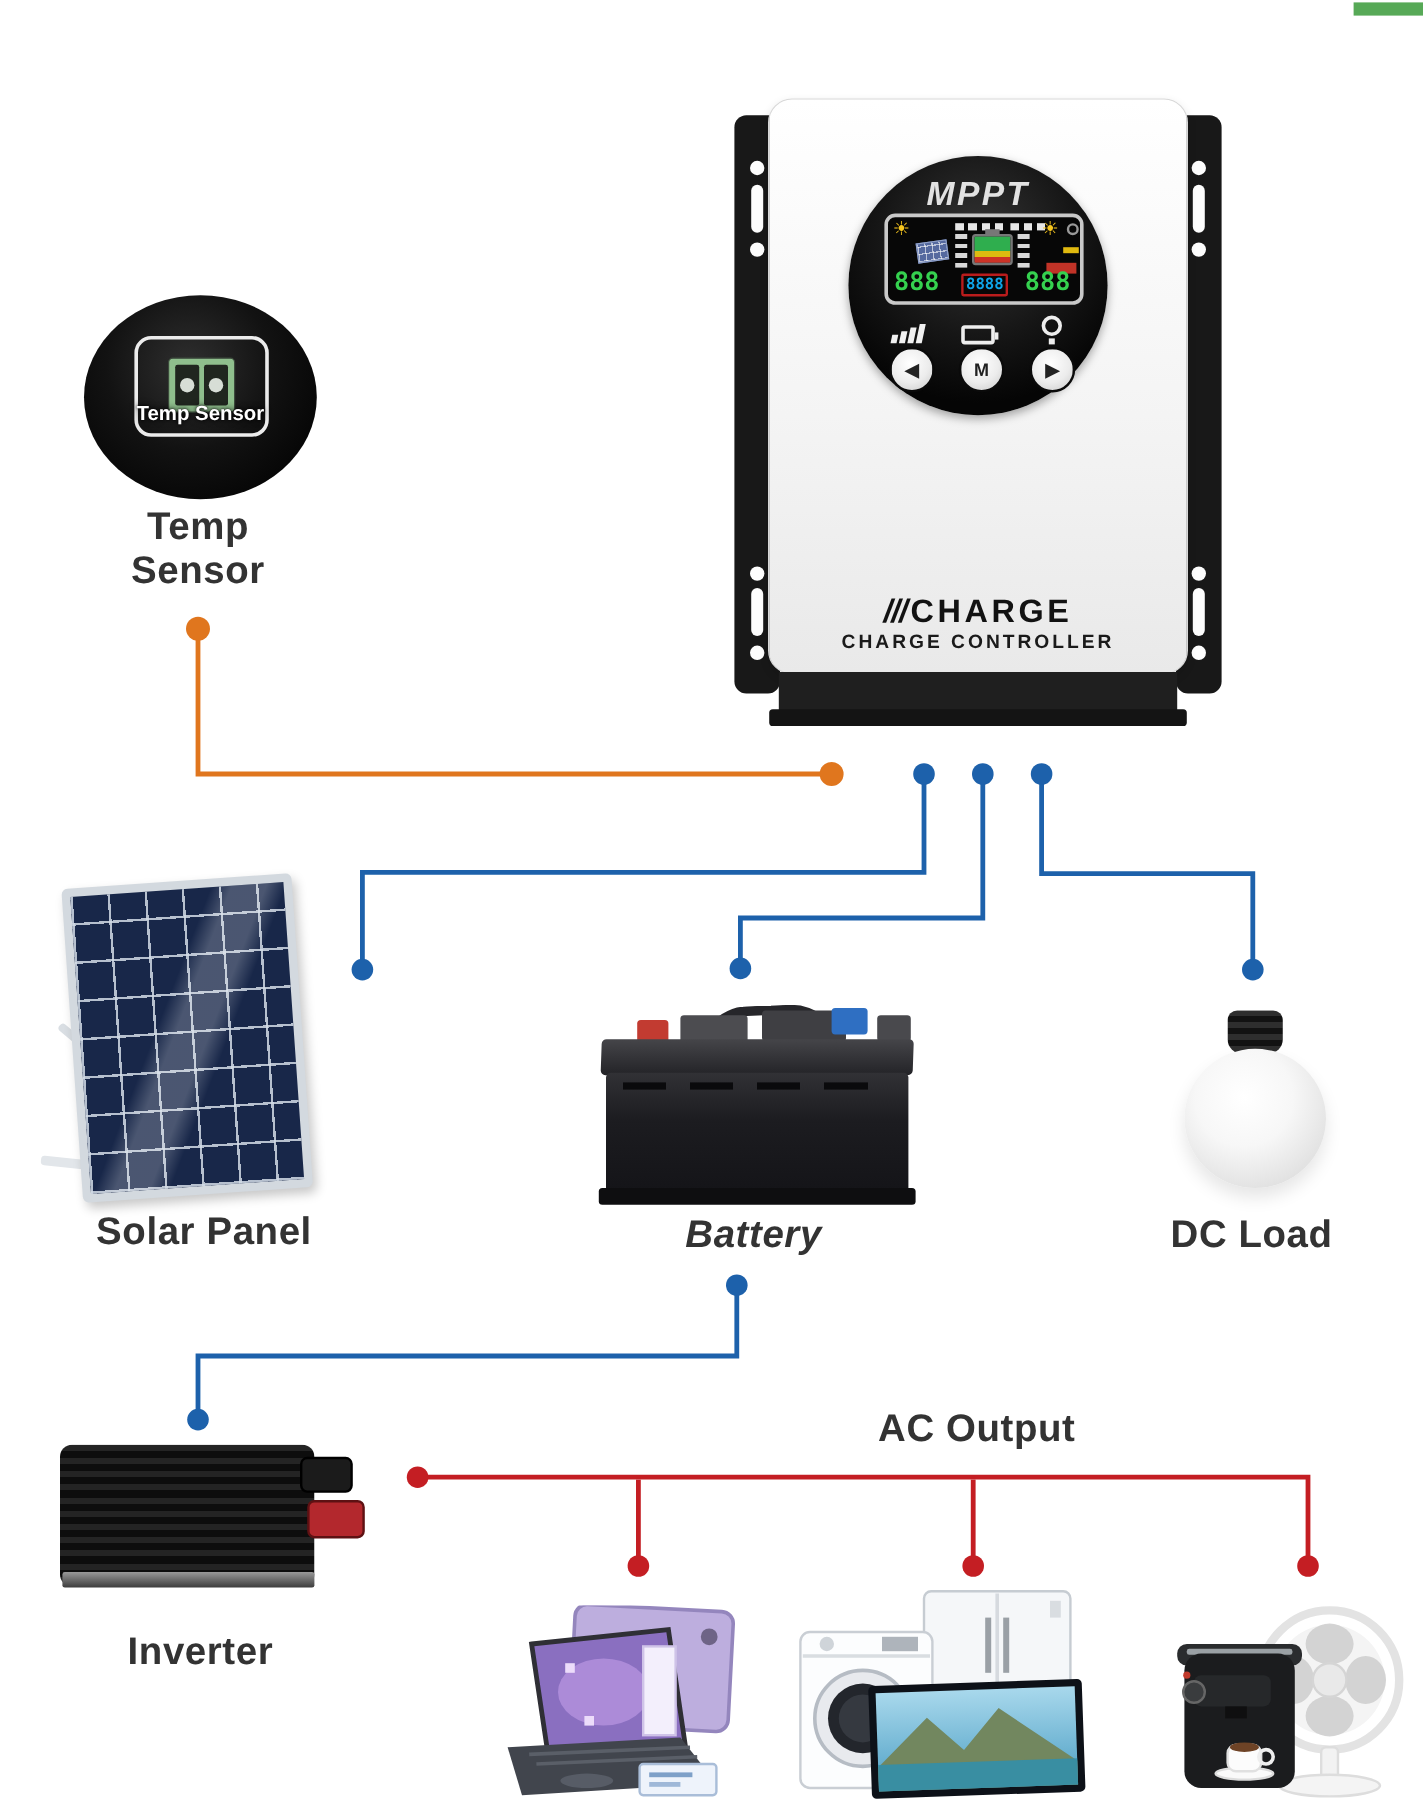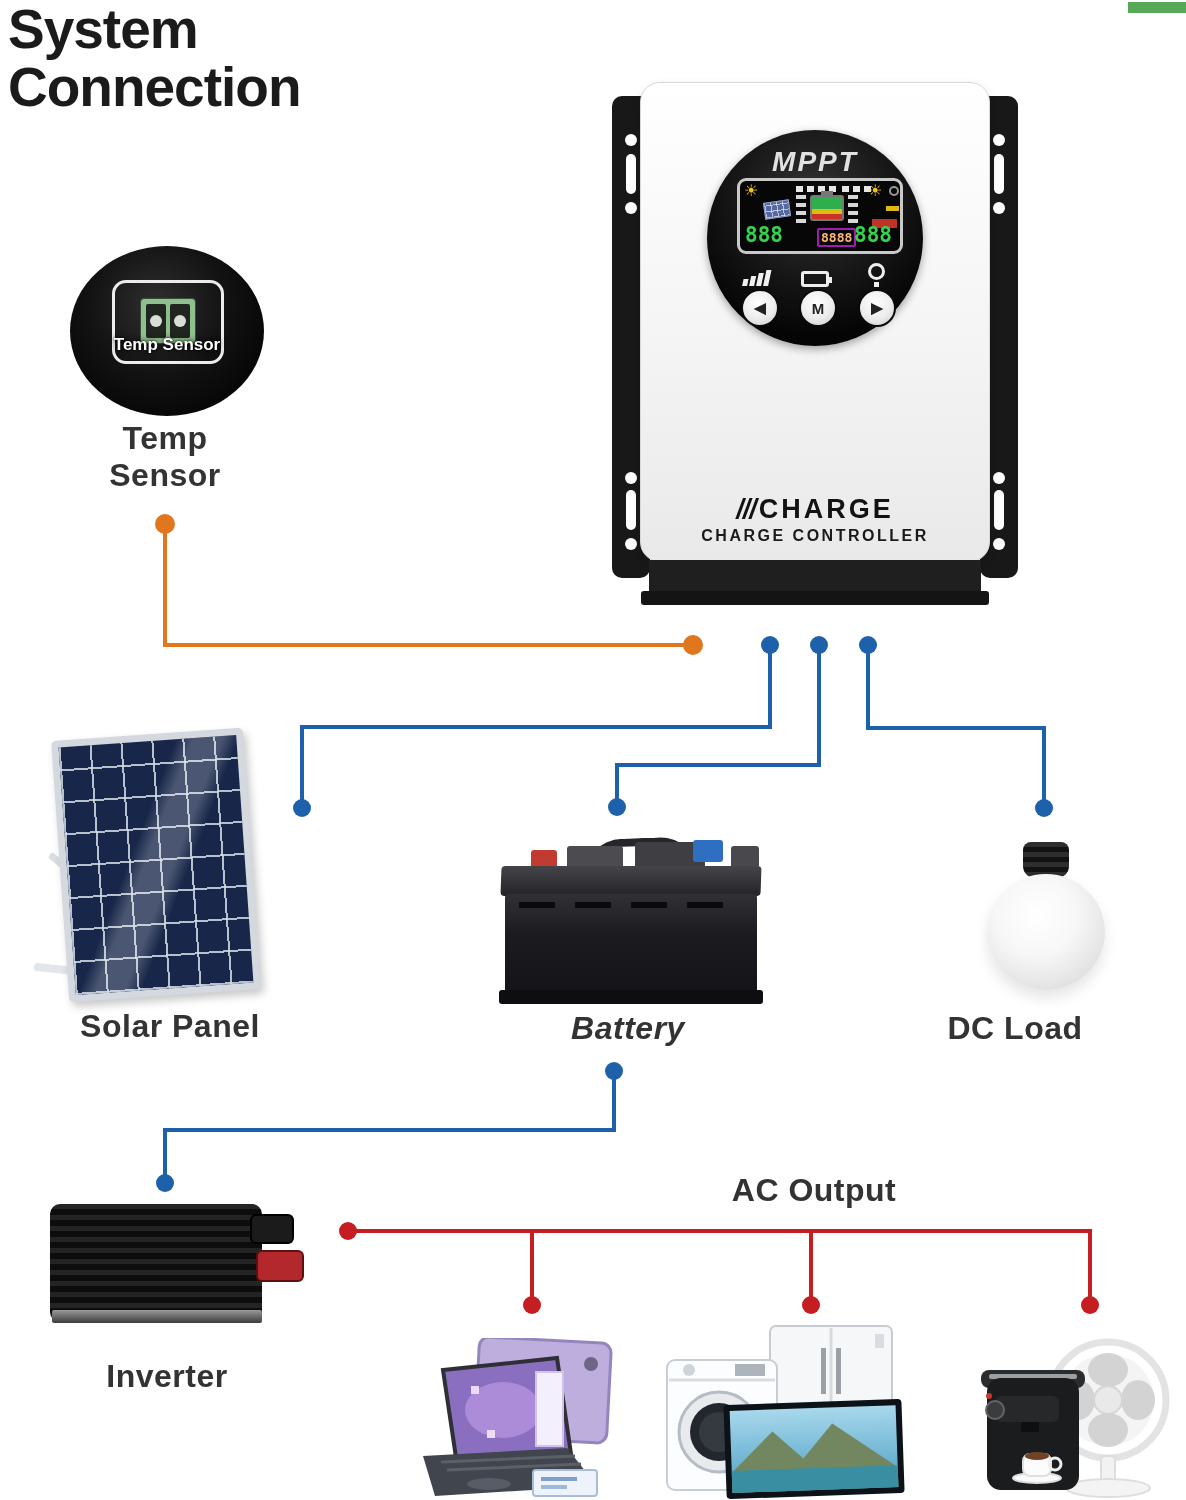--- a/index.html
+++ b/index.html
@@ -38,21 +38,21 @@
   .lcd .seg-b { position:absolute; left:102px; top:5px; width:30px; height:6px; background:repeating-linear-gradient(90deg,#e6e6e6 0 7px, transparent 7px 11px); }
   .lcd .seg-col { position:absolute; width:10px; height:28px; background:repeating-linear-gradient(180deg,#d8d8d8 0 4px, transparent 4px 8px); }
   .lcd .batt { position:absolute; left:70px; top:14px; width:34px; height:26px; border:2px solid #777; border-radius:3px;
     background:linear-gradient(180deg,#2fae4e 0 55%, #ddbb10 55% 78%, #cc3327 78% 100%); }
   .lcd .batt::before { content:""; position:absolute; left:9px; top:-6px; width:12px; height:4px; background:#777; }
   .lcd .bulbicon { position:absolute; left:128px; top:0px; color:#f6c51e; font-size:16px; }
   .lcd .gray-dot { position:absolute; left:149px; top:5px; width:10px; height:10px; border:2px solid #999; border-radius:50%; }
   .lcd .yellow-dash { position:absolute; left:146px; top:25px; width:13px; height:5px; background:#e0b90f; }
   .lcd .red-badge { position:absolute; left:132px; top:38px; width:25px; height:9px; background:#c13327; }
   .lcd .dgt { position:absolute; font-family:"DejaVu Sans Mono",monospace; font-weight:700; color:#35d14f; font-size:21px; top:42px; letter-spacing:0; }
-  .lcd .dgt-y { position:absolute; left:77px; top:47px; font-family:"DejaVu Sans Mono",monospace; font-weight:700; color:#fdba74; font-size:13px; border:2px solid #a21caf; padding:0 2px; border-radius:2px; }
+  .lcd .dgt-y { position:absolute; left:61px; top:47px; font-family:"DejaVu Sans Mono",monospace; font-weight:700; color:#0ea5e9; font-size:13px; border:2px solid #b91c1c; padding:0 2px; border-radius:2px; }
   .sig { position:absolute; left:744px; top:268px; width:34px; height:18px; display:flex; align-items:flex-end; gap:2px; transform:skewX(-12deg); }
   .sig span { width:5px; background:#f0f0f0; display:block; }
   .batt-oicon { position:absolute; left:801px; top:271px; width:28px; height:16px; border:3px solid #ededed; border-radius:3px; }
   .batt-oicon::after { content:""; position:absolute; right:-6px; top:3px; width:3px; height:6px; background:#ededed; }
   .bulb-oicon { position:absolute; left:868px; top:263px; width:17px; height:17px; border:3px solid #ededed; border-radius:50%; }
   .bulb-oicon::after { content:""; position:absolute; left:3px; top:16px; width:5px; height:5px; background:#ededed; }
   .btn { position:absolute; top:289px; width:38px; height:38px; border-radius:50%; background:radial-gradient(circle at 45% 35%, #ffffff 0%, #ececec 55%, #c9c9c9 100%);
     border:2px solid #0a0a0a; display:flex; align-items:center; justify-content:center; font-weight:900; color:#222; font-size:15px; }
   .solar-l1 { position:absolute; left:640px; top:494px; width:350px; text-align:center; font-size:27px; font-weight:800; letter-spacing:3px; color:#121212; }
   .solar-l1 .slashes { font-style:italic; font-weight:900; letter-spacing:-1px; margin-right:3px; }
@@ -99,21 +99,20 @@
   .inv-term1 { position:absolute; left:200px; top:16px; width:44px; height:30px; background:#1b1b1b; border:2px solid #000; border-radius:6px; }
   .inv-term2 { position:absolute; left:206px; top:52px; width:48px; height:32px; background:#b3282d; border:2px solid #5e1113; border-radius:6px; }
 
   .overlay { position:absolute; left:0; top:0; pointer-events:none; }
 </style>
 </head>
 <body>
 
 <div class="canvas">
 
-  <div class="title">System Connection</div>
 
   <div class="sensor-circle">
     <div class="sensor-frame abs" style="left:42px;top:34px;"></div>
     <div class="sensor-port abs" style="left:70px;top:52px;">
       <div class="sensor-pin">
           <div class="sensor-screw"></div>
         </div>
       <div class="sensor-pin">
           <div class="sensor-screw"></div>
         </div>
@@ -198,21 +197,21 @@
     <div class="bat-body"></div>
     <div class="bat-vents"></div>
     <div class="bat-rim"></div>
   </div>
   <div class="caption" style="left:513px;top:1010px;width:230px;font-style:italic;">Battery</div>
 
   <div class="bulb-wrap">
     <div class="bulb-base"></div>
     <div class="bulb-glass"></div>
   </div>
-  <div class="caption" style="left:900px;top:1010px;width:230px;">DC Load</div>
+  <div class="caption" style="left:928px;top:1010px;width:230px;">DC Load</div>
 
   <div class="inv-wrap">
     <div class="inv-body"></div>
     <div class="inv-strip"></div>
     <div class="inv-term1"></div>
     <div class="inv-term2"></div>
   </div>
   <div class="caption" style="left:699px;top:1172px;width:230px;">AC Output</div>
 
   <div class="caption" style="left:52px;top:1358px;width:230px;">Inverter</div>

